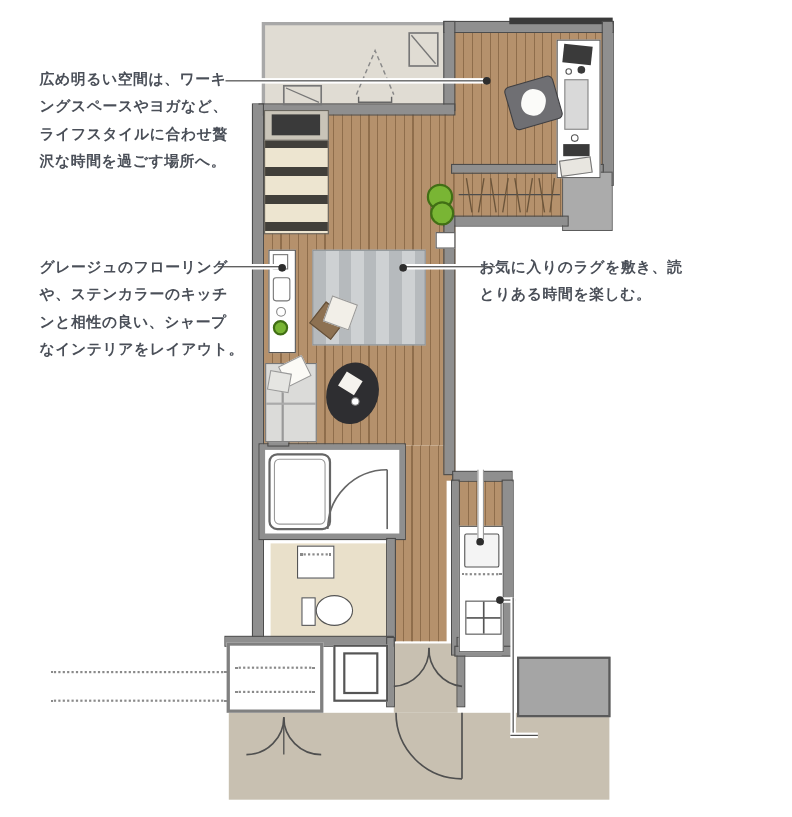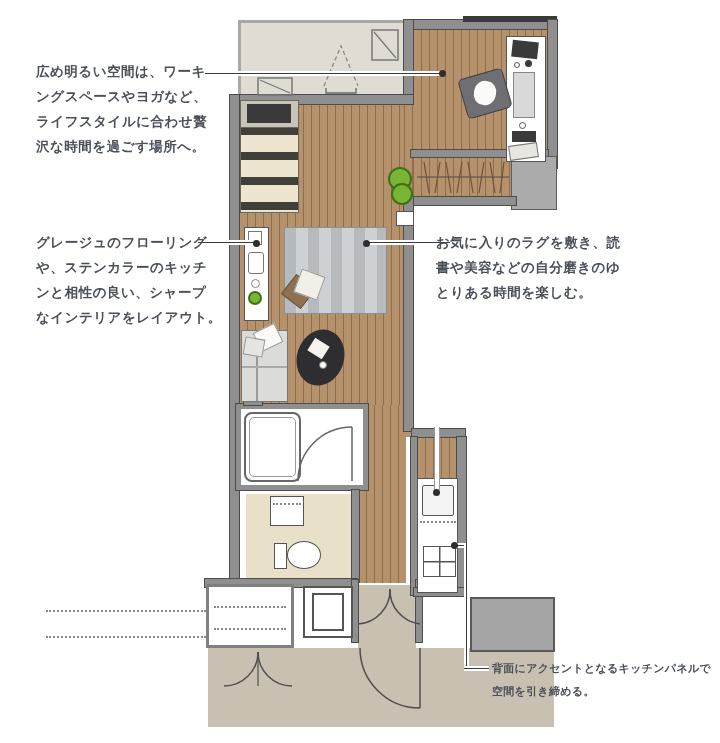--- a/index.html
+++ b/index.html
@@ -207,22 +207,17 @@
 
   <div class="note" style="left:36px;top:59px;width:182px;">
     <span class="line">広め明るい空間は、ワーキ</span>
     <span class="line">ングスペースやヨガなど、</span>
     <span class="line">ライフスタイルに合わせ贅</span>
     <span class="line">沢な時間を過ごす場所へ。</span>
   </div>
 
   <div class="note" style="left:436px;top:230px;width:200px;">
     <span class="line">お気に入りのラグを敷き、読</span>
-    <span class="line">書や美容などの自分磨きのゆ</span>
     <span class="line">とりある時間を楽しむ。</span>
   </div>
 
-  <div class="note note-sm" style="left:492px;top:657px;width:225px;">
-    <span class="line">背面にアクセントとなるキッチンパネルで</span>
-    <span class="line">空間を引き締める。</span>
-  </div>
 
 </div>
 
 </body></html>

